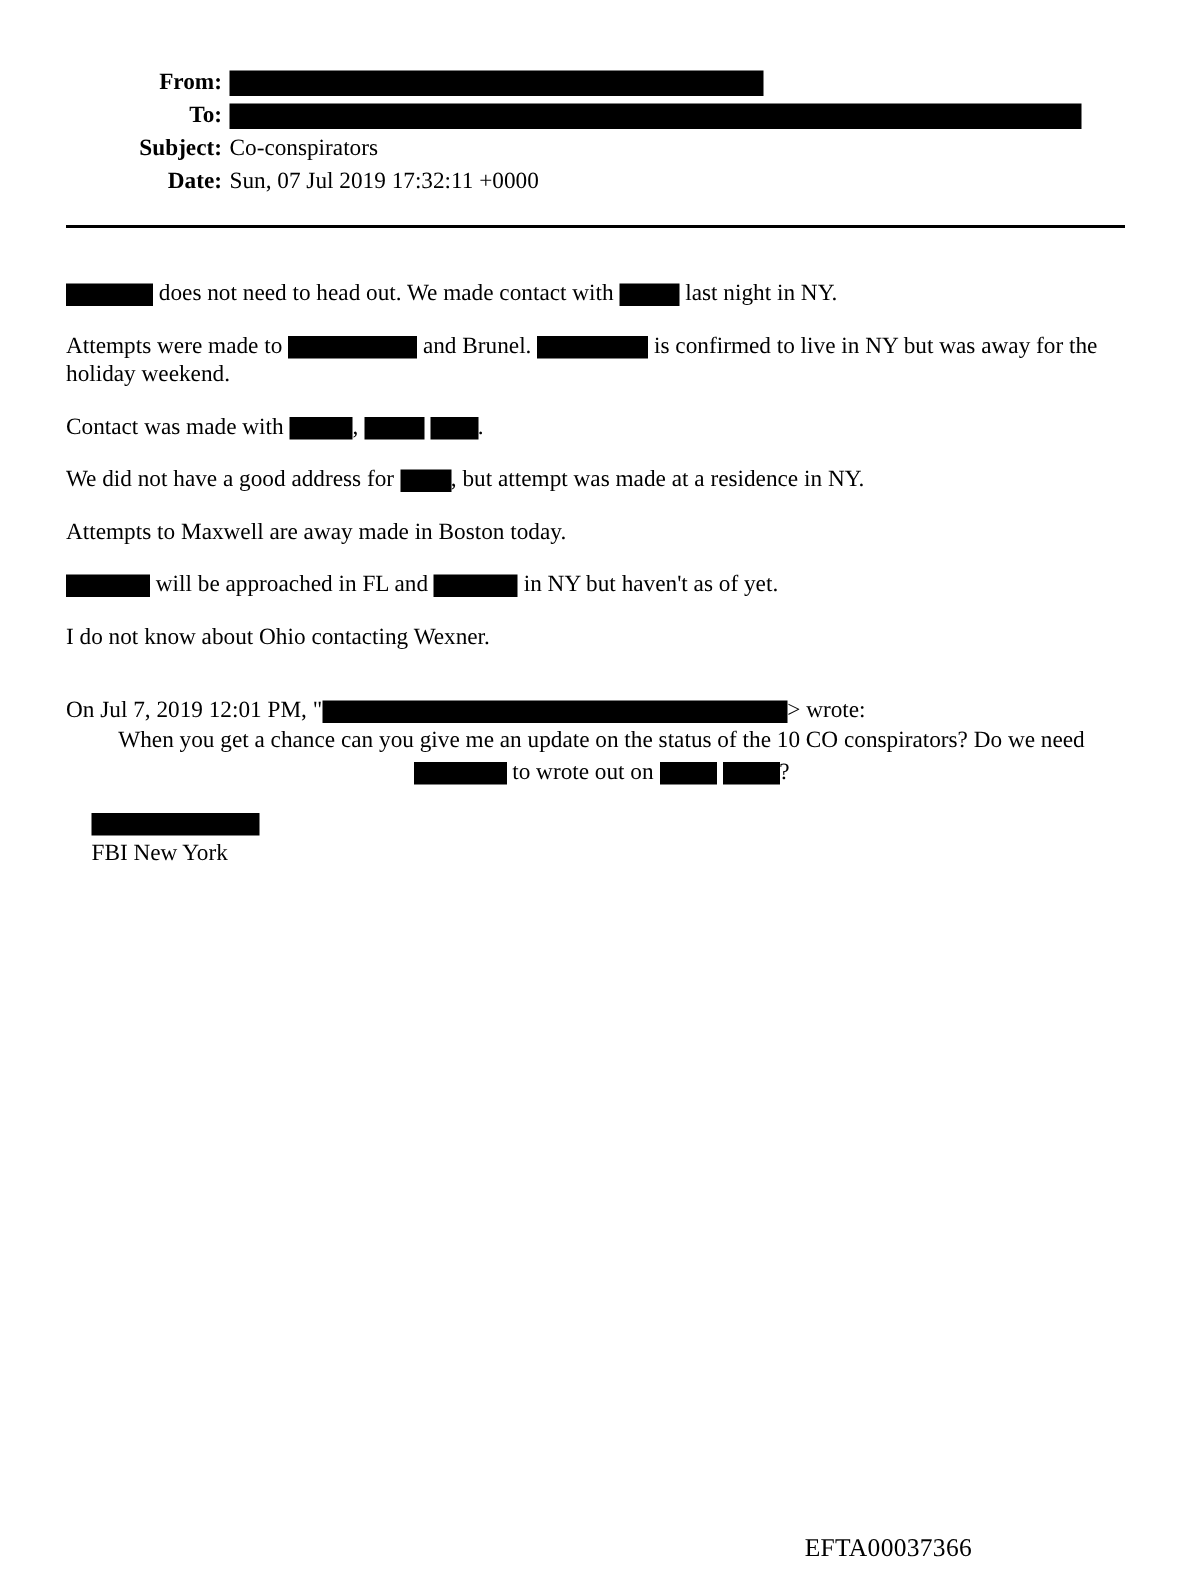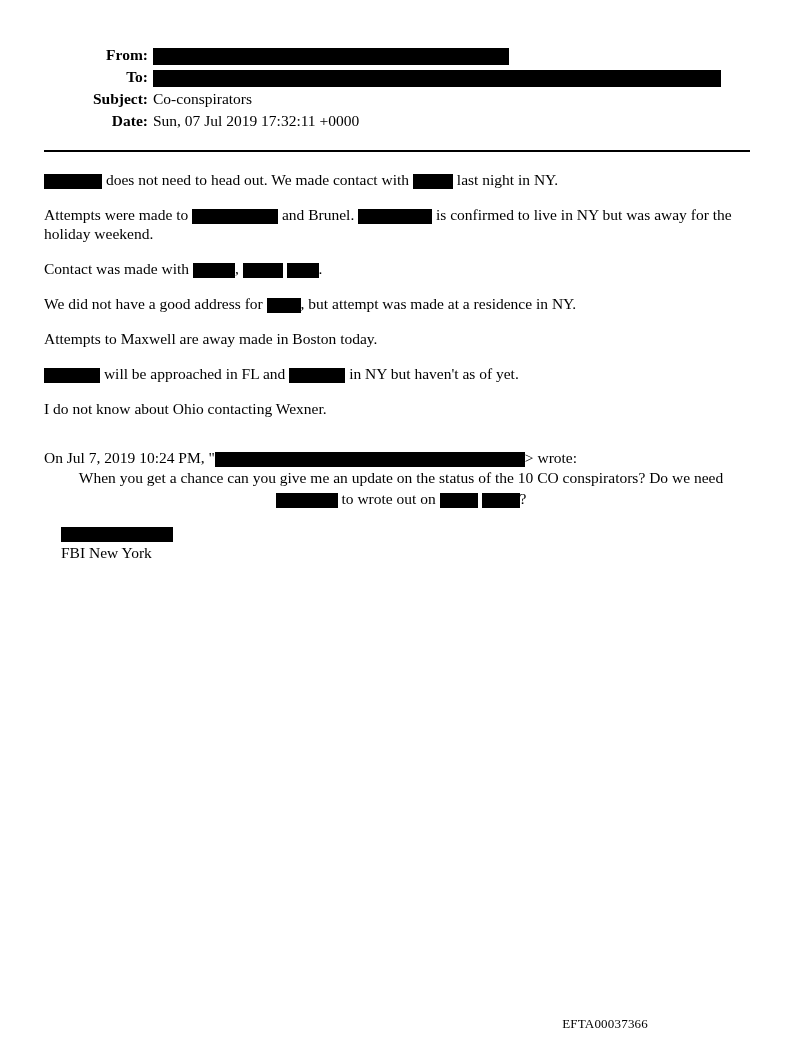--- a/index.html
+++ b/index.html
@@ -62,21 +62,21 @@
 
   .rule {
     border: none;
     border-top: 2.2px solid #000000;
     margin: 18px 0 0 0;
     width: 706px;
   }
 
   
   .body-wrap {
-    margin-top: 18px;
+    margin-top: 34px;
     width: 700px;
     font-size: 15.5px;
     line-height: 19px;
     font-family: Liberation Serif, serif;
   }
   .para {
     margin: 0 0 16px 0;
     text-align: left;
   }
 
@@ -101,22 +101,22 @@
     margin: 0 0 0 17px;
   }
   .sig-org {
     margin: 1px 0 0 17px;
   }
 
   
   .footer-id {
     position: absolute;
     right: 28px;
-    bottom: 27px;
-    font-size: 13px;
+    bottom: 17px;
+    font-size: 17px;
     letter-spacing: 0.2px;
     font-family: "Liberation Serif", serif;
   }
 </style>
 </head>
 <body>
 
 <div class="page">
 
   <table class="header-table">
@@ -151,21 +151,21 @@
         <div class="para"><span class="redact" style="width: 58px;"></span><span> does not need to head out. We made contact with </span><span class="redact" style="width: 40px;"></span><span> last night in NY.</span></div>
         <div class="para"><span>Attempts were made to </span><span class="redact" style="width: 86px;"></span><span> and Brunel. </span><span class="redact" style="width: 74px;"></span><span> is confirmed to live in NY but was away for the holiday weekend.</span></div>
         <div class="para"><span>Contact was made with </span><span class="redact" style="width: 42px;"></span><span>, </span><span class="redact" style="width: 40px;"></span><span> </span><span class="redact" style="width: 32px;"></span><span>.</span></div>
         <div class="para"><span>We did not have a good address for </span><span class="redact" style="width: 34px;"></span><span>, but attempt was made at a residence in NY.</span></div>
         <div class="para"><span>Attempts to Maxwell are away made in Boston today.</span></div>
         <div class="para"><span class="redact" style="width: 56px;"></span><span> will be approached in FL and </span><span class="redact" style="width: 56px;"></span><span> in NY but haven't as of yet.</span></div>
         <div class="para"><span>I do not know about Ohio contacting Wexner.</span></div>
       </div>
 
     <div class="quote-intro">
-      <span>On Jul 7, 2019 10:24 PM, "</span><span class="redact" style="width:310px"></span><span>&gt; wrote:</span>
+      <span>On Jul 7, 2019 12:01 PM, "</span><span class="redact" style="width:310px"></span><span>&gt; wrote:</span>
     </div>
 
     <div class="quote-block" id="quote-lines">
         <div class="quote-line"><span>When you get a chance can you give me an update on the status of the 10 CO conspirators? Do we need</span></div>
         <div class="quote-line"><span class="redact" style="width: 62px;"></span><span> to wrote out on </span><span class="redact" style="width: 38px;"></span><span> </span><span class="redact" style="width: 38px;"></span><span>?</span></div>
       </div>
 
     <div class="sig-gap"></div>
     <div class="sig-name">
       <span class="redact" style="width:112px"></span>

